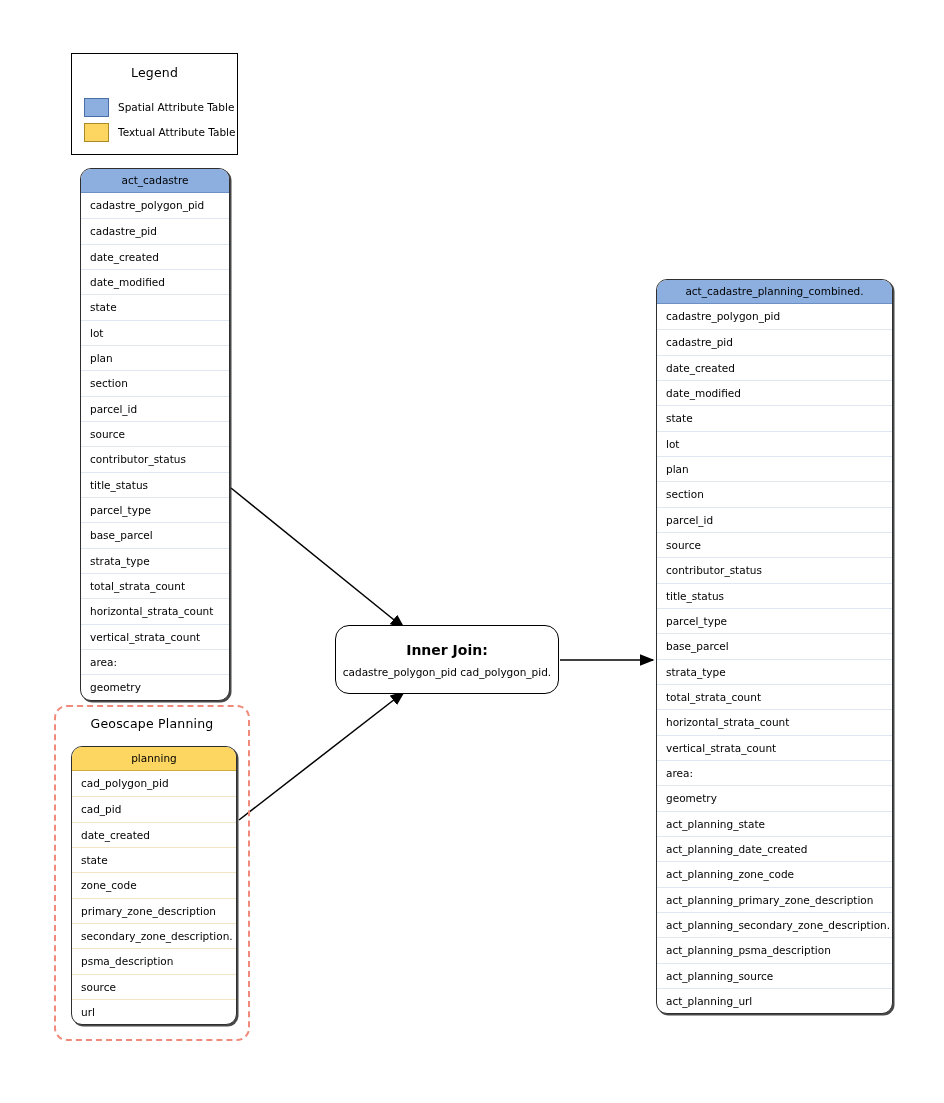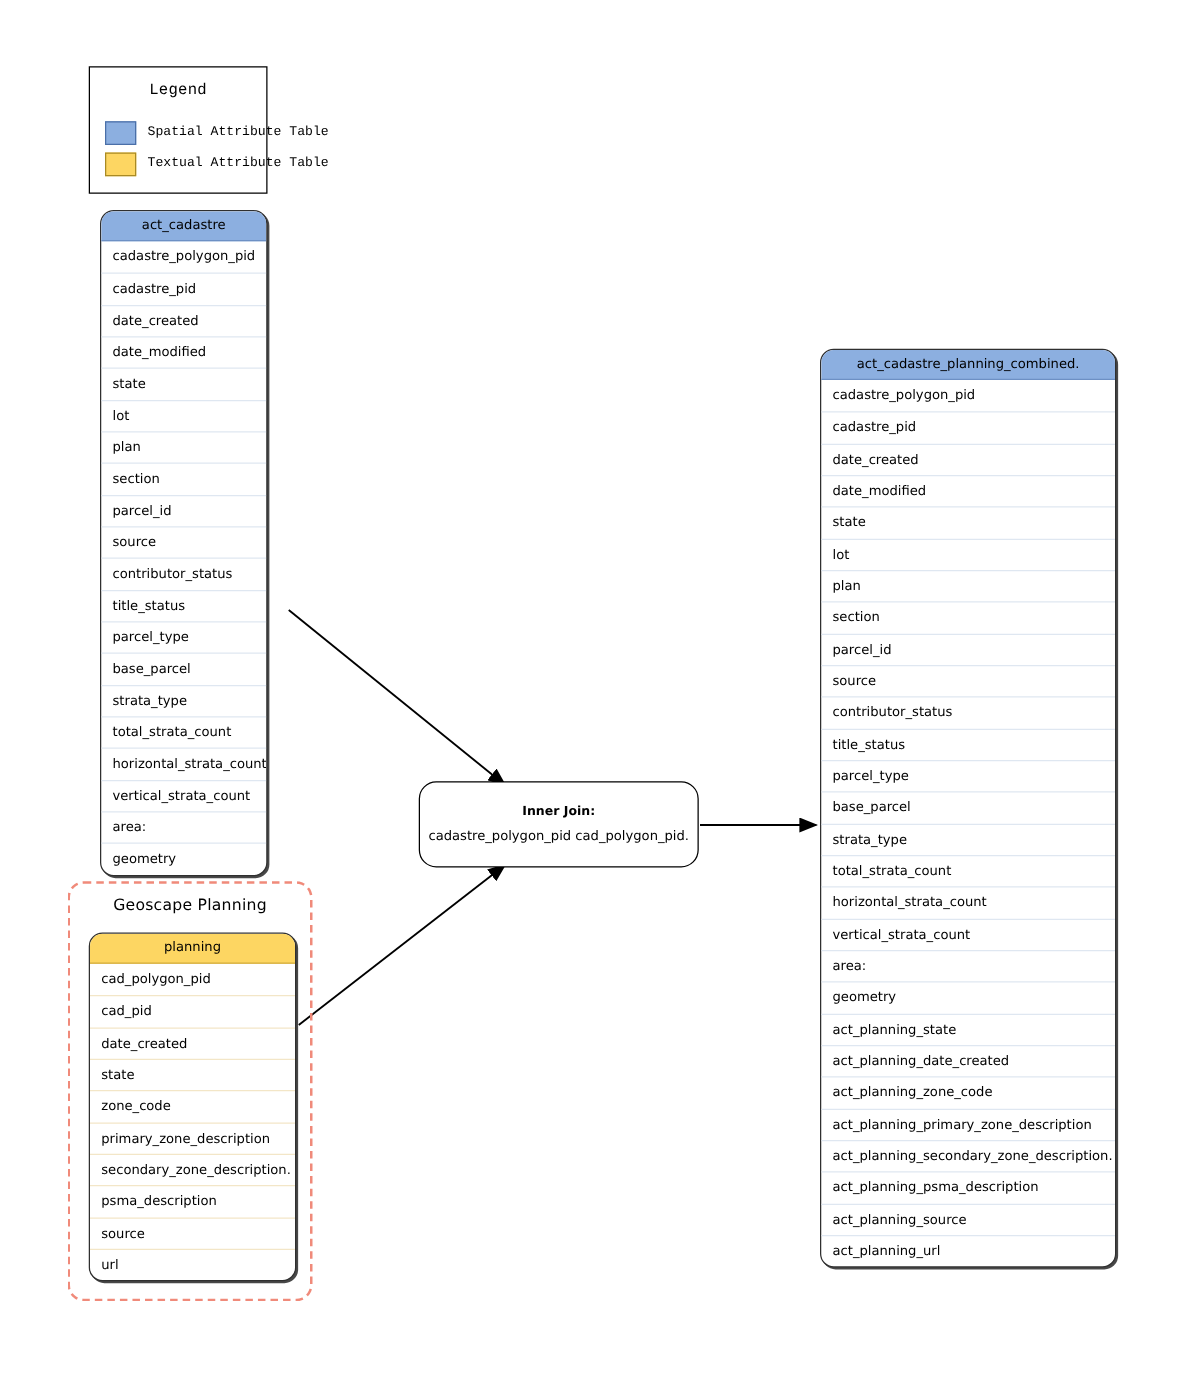--- a/index.html
+++ b/index.html
@@ -20,26 +20,25 @@
     left: 0; top: 0;
     width: 944px;
     height: 1103px;
   }
 
   
   #legend {
     position: absolute;
     left: 71px;
     top: 53px;
-    width: 143px;
+    width: 167px;
     height: 102px;
     background: #ffffff;
     border: 1px solid #000000;
     box-sizing: border-box;
-    font-family: Liberation Mono, monospace;
   }
   #legend .legend-title {
     text-align: center;
     font-size: 12.5px;
     color: #000;
     margin-top: 11px;
     letter-spacing: 0.2px;
   }
   #legend .legend-rows {
     margin-top: 16px;
@@ -95,21 +94,21 @@
     color: #000;
     padding-left: 9px;
     white-space: nowrap;
     overflow: hidden;
     box-sizing: border-box;
   }
   .entity.spatial .erow { border-top: 1px solid #dfe7f1; }
   .entity.textual .erow { border-top: 1px solid #f3e6c7; }
   .entity .erow:first-of-type { border-top: none; }
 
-  #tbl-cadastre { left: 80px; top: 168px; width: 134px; }
+  #tbl-cadastre { left: 80px; top: 168px; width: 150px; }
   #tbl-planning { left: 71px; top: 746px; width: 166px; }
   #tbl-combined { left: 656px; top: 279px; width: 237px; }
 
   
   #group-geoscape {
     position: absolute;
     left: 54px;
     top: 705px;
     width: 196px;
     height: 336px;
@@ -136,21 +135,21 @@
     box-sizing: border-box;
     background: #ffffff;
     border: 1.6px solid #000000;
     border-radius: 14px;
     display: flex;
     flex-direction: column;
     align-items: center;
     justify-content: center;
   }
   #join-node .join-title {
-    font-size: 10px;
+    font-size: 14px;
     font-weight: bold;
     color: #000;
     margin-bottom: 8px;
   }
   #join-node .join-sub {
     font-size: 10.5px;
     color: #000;
     white-space: nowrap;
   }
 </style>

